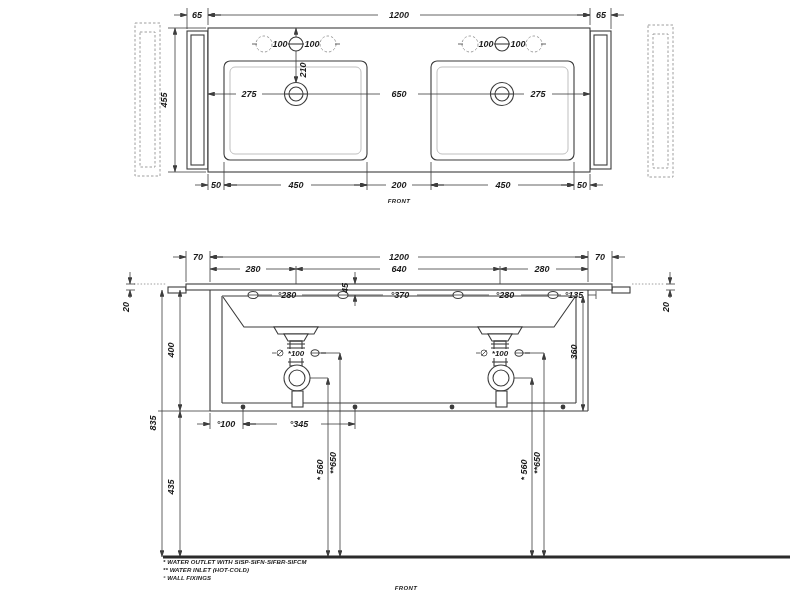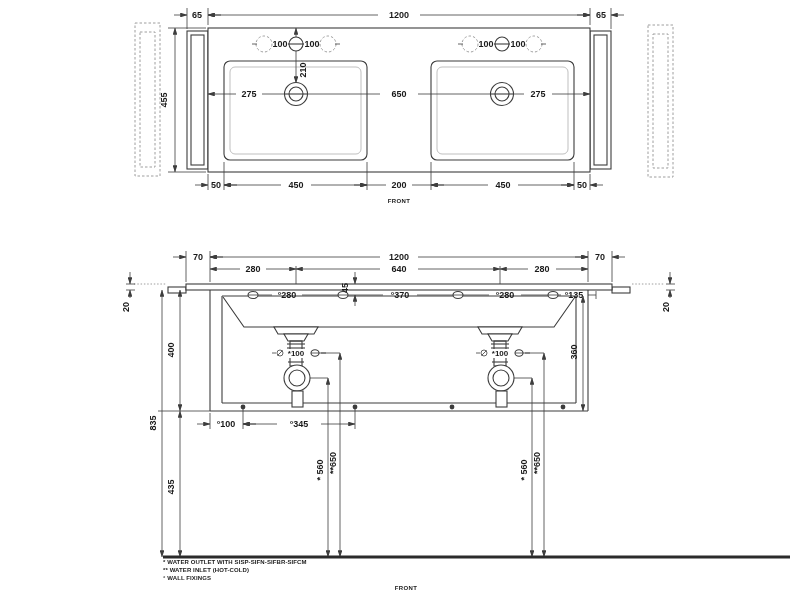--- a/index.html
+++ b/index.html
@@ -1,16 +1,16 @@
 <!DOCTYPE html>
 <html><head>
 <meta charset="utf-8">
 <style>
   html,body{margin:0;padding:0;background:#ffffff;}
-  #canvas{position:relative;width:800px;height:600px;background:#ffffff;overflow:hidden;}
+  #canvas{position:relative;width:800px;height:600px;background:#ffffff;overflow:hidden;font-style:italic;}
   svg{display:block;}
   .ln{stroke:#3d3d3d;stroke-width:1.1;fill:none;}
   .lnw{stroke:#3d3d3d;stroke-width:1.1;fill:#ffffff;}
   .dim{stroke:#3d3d3d;stroke-width:0.8;fill:none;}
   .dashed{stroke:#9e9e9e;stroke-width:1;fill:none;stroke-dasharray:2.5,2;}
   .dotted{stroke:#9e9e9e;stroke-width:1;fill:none;stroke-dasharray:1.5,1.8;}
   .light{stroke:#bfbfbf;stroke-width:1;fill:none;}
   .fillwhite{fill:#ffffff;}
   .dot{fill:#3d3d3d;stroke:none;}
   text{font-family:"Liberation Sans","DejaVu Sans",sans-serif;font-weight:bold;font-size:9px;fill:#1a1a1a;}

